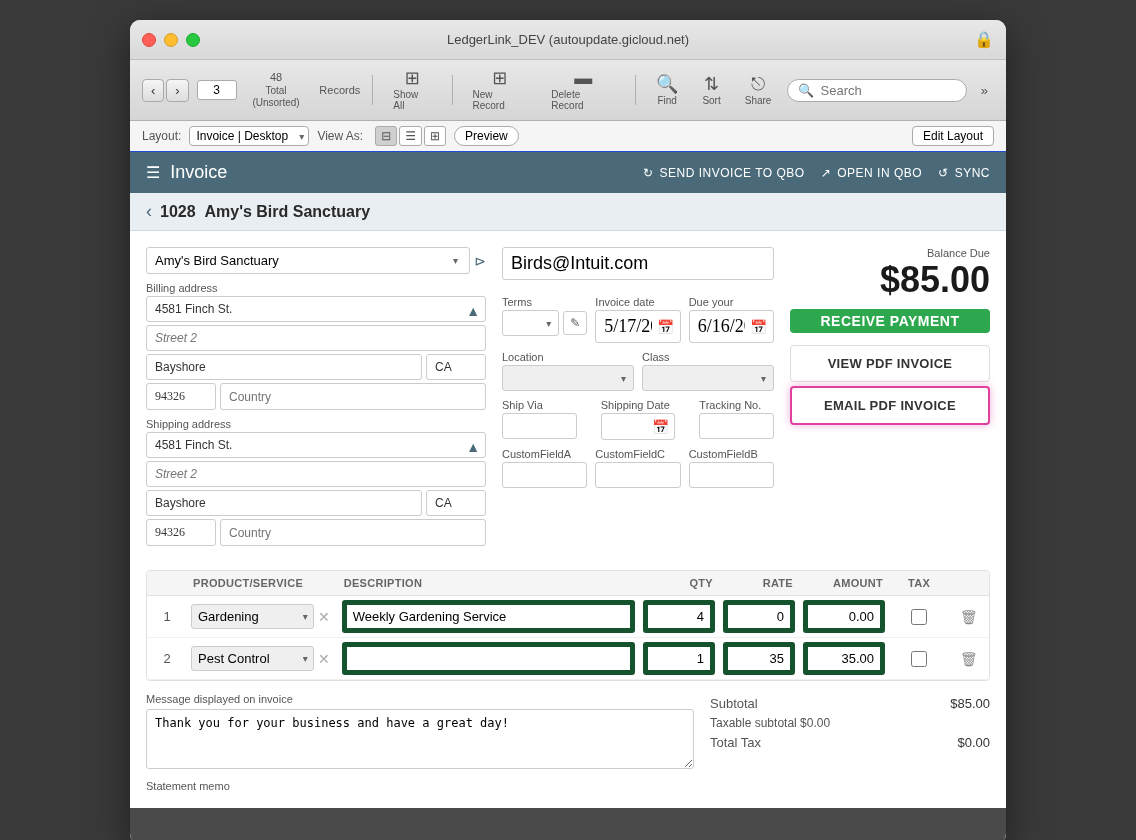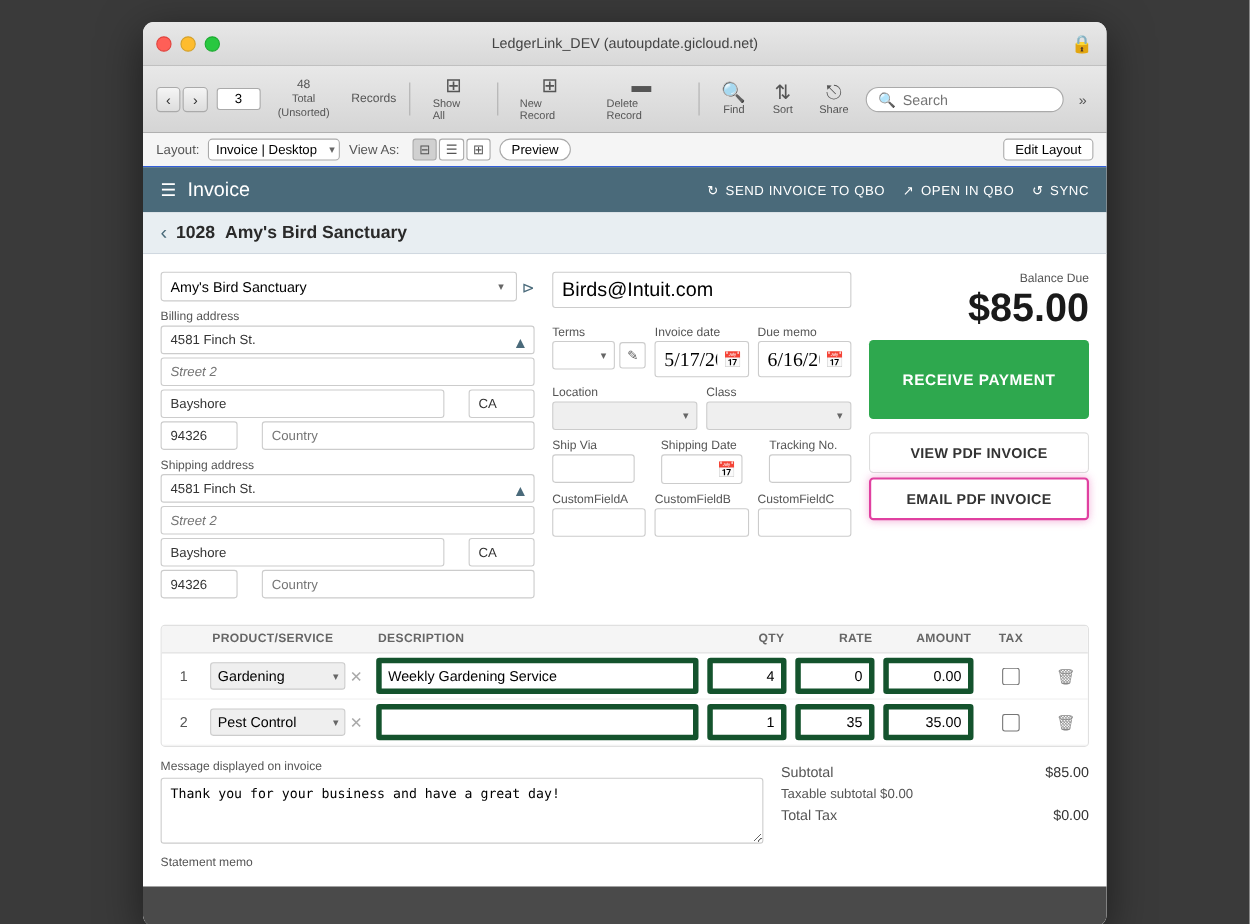--- a/index.html
+++ b/index.html
@@ -223,40 +223,40 @@
     
     .address-input {
       width: 100%;
       border: 1px solid #ccc;
       border-radius: 3px;
       padding: 5px 8px;
       font-size: 12px;
       color: #333;
       position: relative;
     }
-    .address-row { display: flex; gap: 22px; }
+    .address-row { display: flex; gap: 4px; }
     .address-input-wrap { position: relative; flex: 1; }
     .address-input-wrap .nav-icon {
       position: absolute; right: 6px; top: 50%; transform: translateY(-50%);
       font-size: 14px; color: #4a6a7a; cursor: pointer;
     }
     .city-field { flex: 1; }
     .state-field { width: 60px; }
-    .zip-field { width: 70px; }
+    .zip-field { width: 70px; font-family: Liberation Serif, serif; }
     .country-field { flex: 1; }
     
     .balance-due { font-size: 11px; color: #555; text-align: right; }
     .balance-amount { font-size: 36px; font-weight: bold; color: #1a1a1a; }
     
     .receive-payment-btn {
       background: #2ea84e;
       color: white;
       border: none;
       border-radius: 4px;
-      padding: 28px 16px;
+      padding: 4px 16px;
       font-size: 14px;
       font-weight: 700;
       letter-spacing: 0.5px;
       cursor: pointer;
       width: 100%;
       text-transform: uppercase;
       margin-top: 8px;
     }
     .date-input-wrap { position: relative; }
     .date-input-wrap input { width: 100%; padding-right: 28px; font-family: Liberation Serif, serif; }
@@ -537,21 +537,21 @@
             </div>
           </div>
           <div style="flex:1;">
             <div class="form-label">Invoice date</div>
             <div class="date-input-wrap">
               <input type="text" class="text-input" value="5/17/2019" style="">
               <span class="calendar-icon">📅</span>
             </div>
           </div>
           <div style="flex:1;">
-            <div class="form-label">Due memo</div>
+            <div class="form-label">Due your</div>
             <div class="date-input-wrap">
               <input type="text" class="text-input" value="6/16/2019" style="">
               <span class="calendar-icon">📅</span>
             </div>
           </div>
         </div>
 
         <div style="display:flex; gap:8px; margin-bottom:8px;">
           <div style="flex:1;">
             <div class="form-label">Location</div>
@@ -588,25 +588,25 @@
             <input type="text" class="ship-input" value="" style="">
           </div>
         </div>
 
         <div style="display:flex; gap:8px; margin-bottom:8px;">
           <div style="flex:1;">
             <div class="form-label">CustomFieldA</div>
             <input type="text" class="custom-input" value="" style="">
           </div>
           <div style="flex:1;">
+            <div class="form-label">CustomFieldC</div>
+            <input type="text" class="custom-input" value="" style="">
+          </div>
+          <div style="flex:1;">
             <div class="form-label">CustomFieldB</div>
-            <input type="text" class="custom-input" value="" style="">
-          </div>
-          <div style="flex:1;">
-            <div class="form-label">CustomFieldC</div>
             <input type="text" class="custom-input" value="" style="">
           </div>
         </div>
       </div>
 
       <div class="right-section">
         <div class="balance-due">Balance Due</div>
         <div class="balance-amount">$85.00</div>
         <button class="receive-payment-btn">RECEIVE PAYMENT</button>
         

